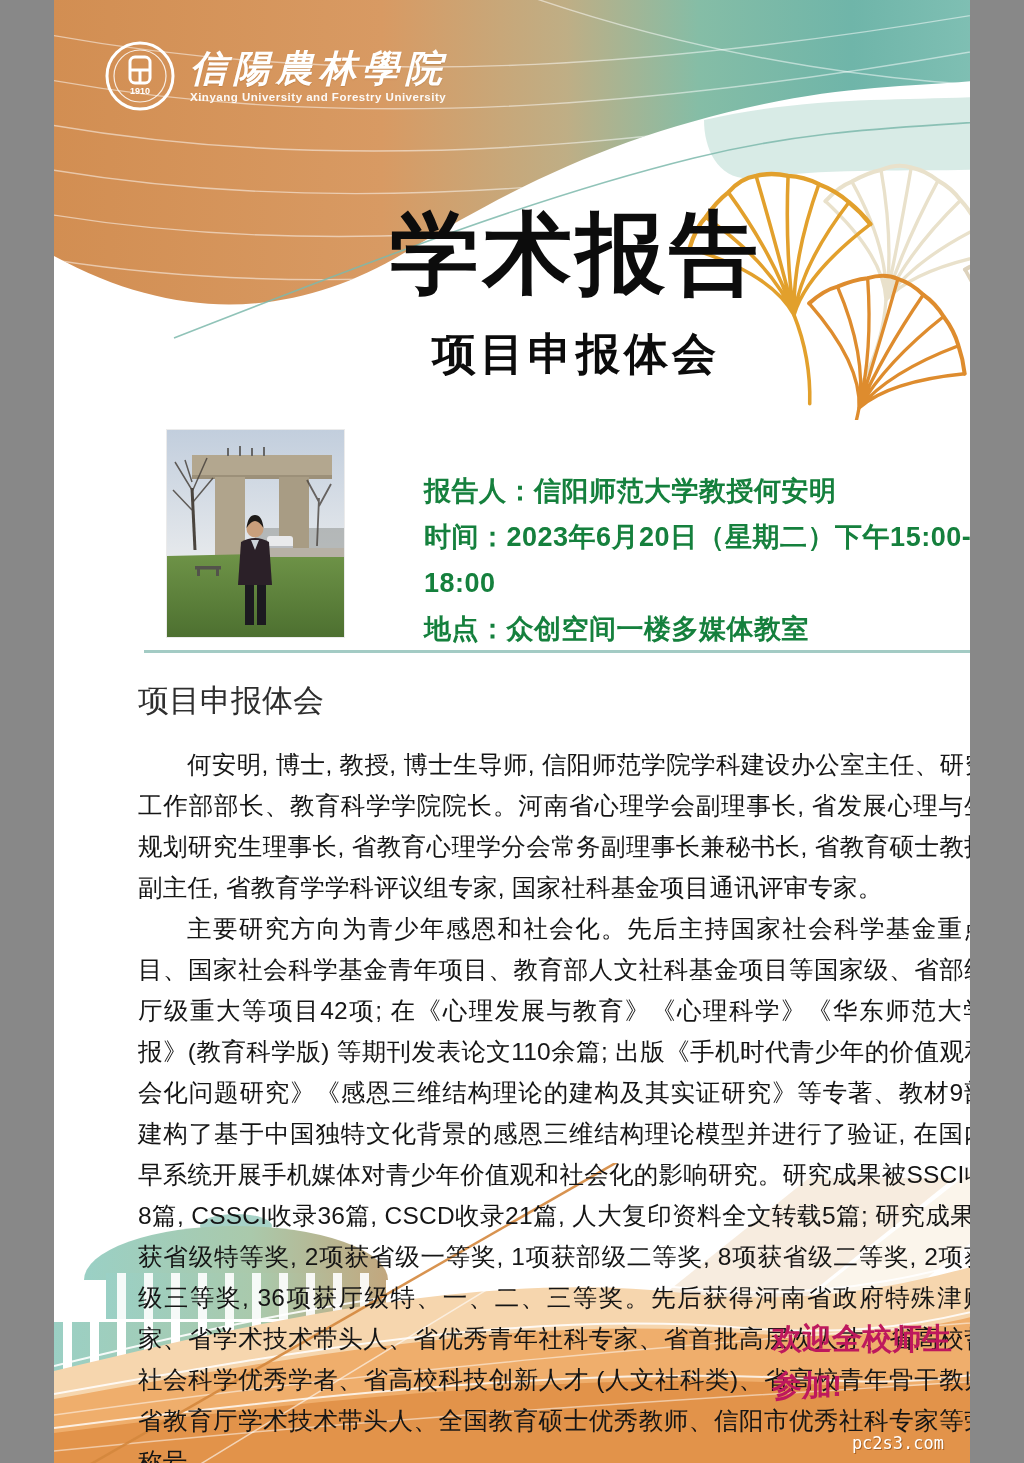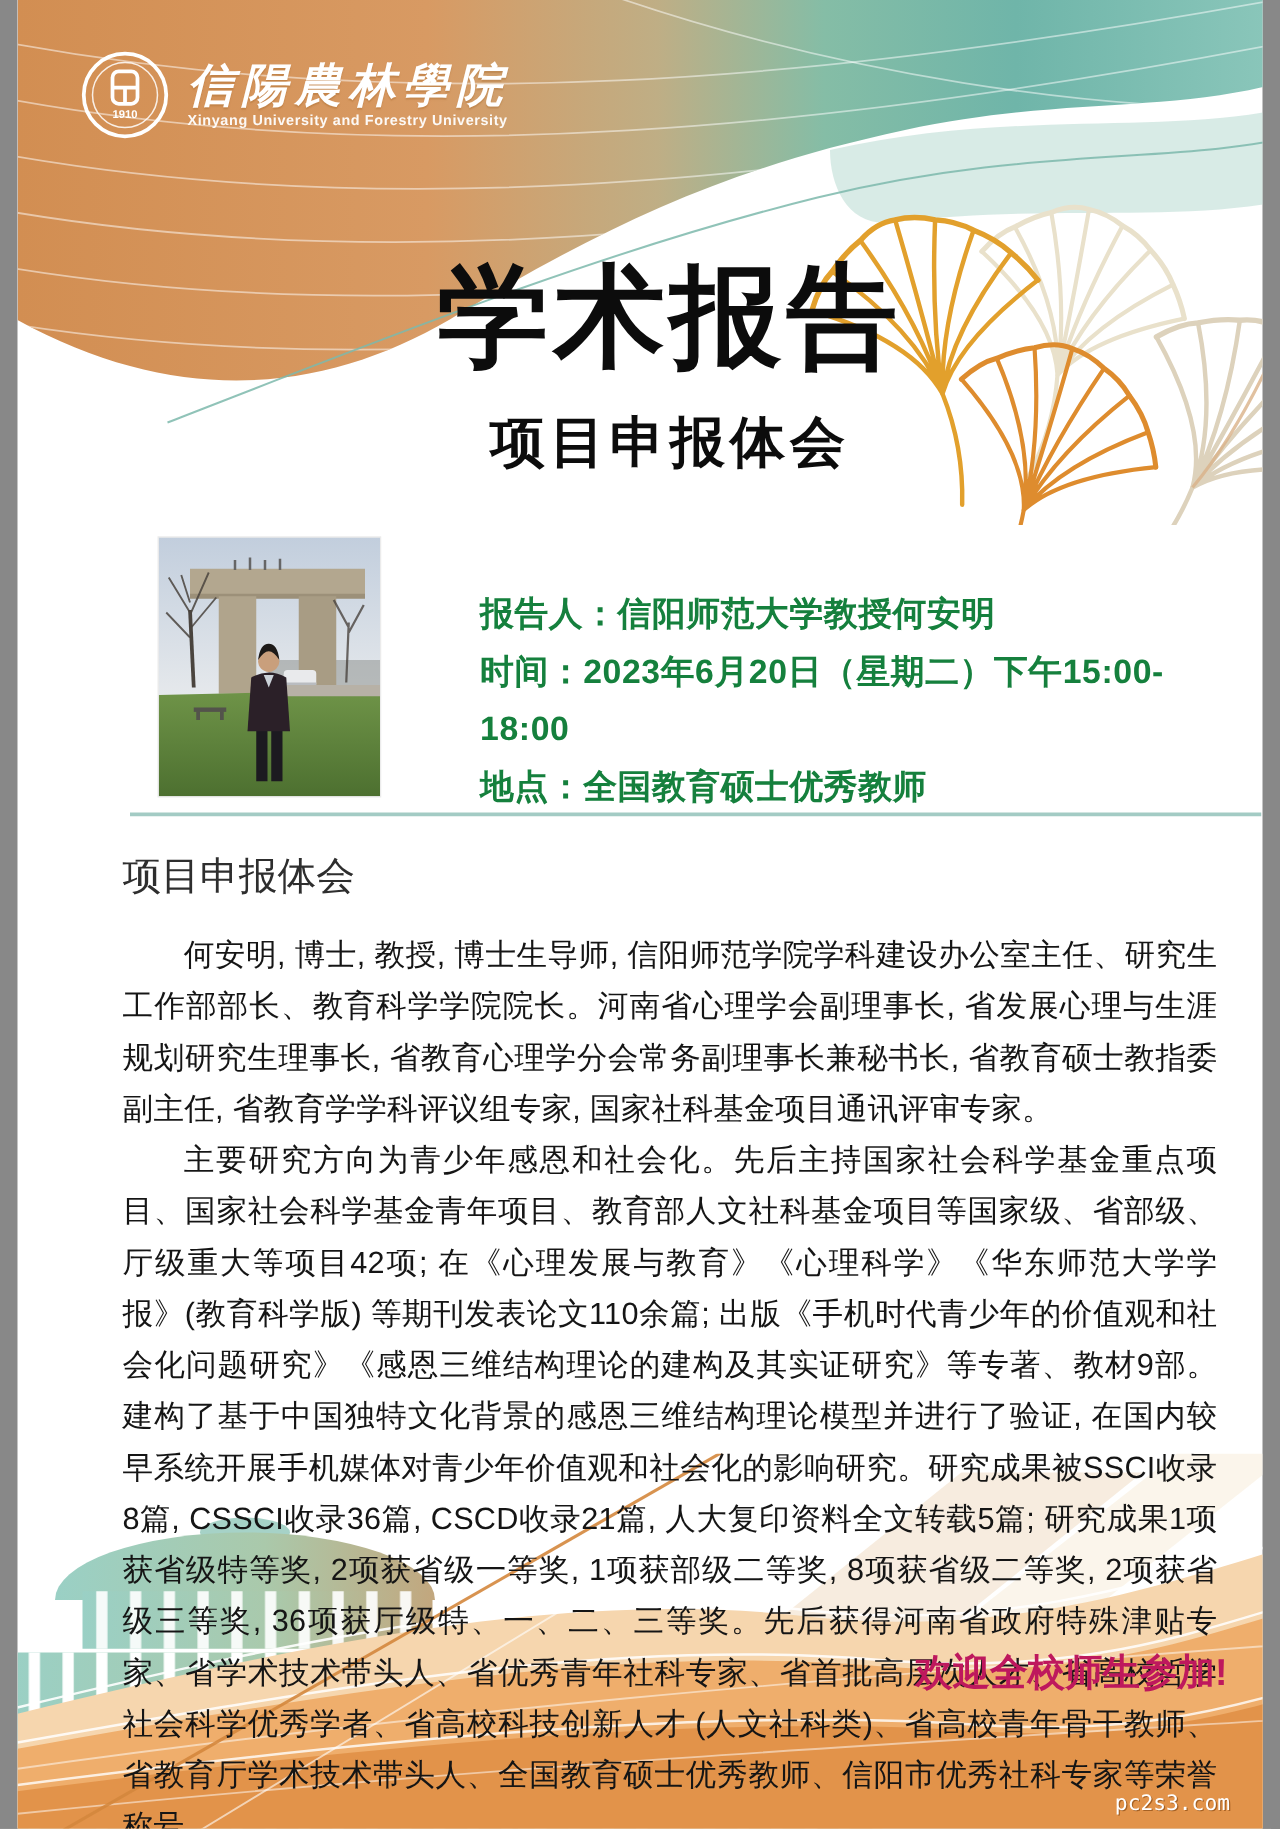--- a/index.html
+++ b/index.html
@@ -1,16 +1,16 @@
 <!DOCTYPE html>
 <html><head>
 <meta charset="utf-8">
 <style>
   html,body{margin:0;padding:0;background:#888;}
-  .poster{position:relative;width:996px;height:1463px;background:#ffffff;overflow:hidden;
+  .poster{position:relative;width:916px;height:1463px;background:#ffffff;overflow:hidden;
           font-family:"Liberation Sans","DejaVu Sans",sans-serif;margin:0 auto;}
   .poster *{box-sizing:border-box;}
   svg{display:block;}
 
   .topwave{position:absolute;left:0;top:0;width:1024px;height:420px;z-index:1;}
 
   .logo{position:absolute;left:50px;top:40px;z-index:3;display:flex;align-items:center;color:#fff;}
   .sealwrap{width:72px;height:72px;}
   .logotext{margin-left:14px;}
   .logo-zh{font-size:37px;font-weight:700;font-style:italic;letter-spacing:6px;line-height:1.1;
@@ -155,21 +155,21 @@
         <path d="M84,110 L88,120 L92,110 Z" fill="#cdd3da"></path>
         <circle cx="88" cy="99" r="8.5" fill="#c99f7c"></circle>
         <path d="M79.5,98 Q81,85 88,85 Q95,85 96.5,98 Q92,91 88,91 Q84,91 79.5,98 Z" fill="#1d1a18"></path>
       </g>
     </svg>
   </div>
 
   <div class="eventinfo">
     <div class="line">报告人：信阳师范大学教授何安明</div>
     <div class="line">时间：2023年6月20日（星期二）下午15:00-18:00</div>
-    <div class="line">地点：全国教育硕士优秀教师</div>
+    <div class="line">地点：众创空间一楼多媒体教室</div>
   </div>
 
   <div class="divider"></div>
 
   <div class="bio">
     <div class="bio-heading">项目申报体会</div>
     <p>何安明, 博士, 教授, 博士生导师, 信阳师范学院学科建设办公室主任、研究生工作部部长、教育科学学院院长。河南省心理学会副理事长, 省发展心理与生涯规划研究生理事长, 省教育心理学分会常务副理事长兼秘书长, 省教育硕士教指委副主任, 省教育学学科评议组专家, 国家社科基金项目通讯评审专家。</p>
     <p>主要研究方向为青少年感恩和社会化。先后主持国家社会科学基金重点项目、国家社会科学基金青年项目、教育部人文社科基金项目等国家级、省部级、厅级重大等项目42项; 在《心理发展与教育》《心理科学》《华东师范大学学报》(教育科学版) 等期刊发表论文110余篇; 出版《手机时代青少年的价值观和社会化问题研究》《感恩三维结构理论的建构及其实证研究》等专著、教材9部。建构了基于中国独特文化背景的感恩三维结构理论模型并进行了验证, 在国内较早系统开展手机媒体对青少年价值观和社会化的影响研究。研究成果被SSCI收录8篇, CSSCI收录36篇, CSCD收录21篇, 人大复印资料全文转载5篇; 研究成果1项获省级特等奖, 2项获省级一等奖, 1项获部级二等奖, 8项获省级二等奖, 2项获省级三等奖, 36项获厅级特、一、二、三等奖。先后获得河南省政府特殊津贴专家、省学术技术带头人、省优秀青年社科专家、省首批高层次人才、省高校哲学社会科学优秀学者、省高校科技创新人才 (人文社科类)、省高校青年骨干教师、省教育厅学术技术带头人、全国教育硕士优秀教师、信阳市优秀社科专家等荣誉称号。</p>
   </div>
 

